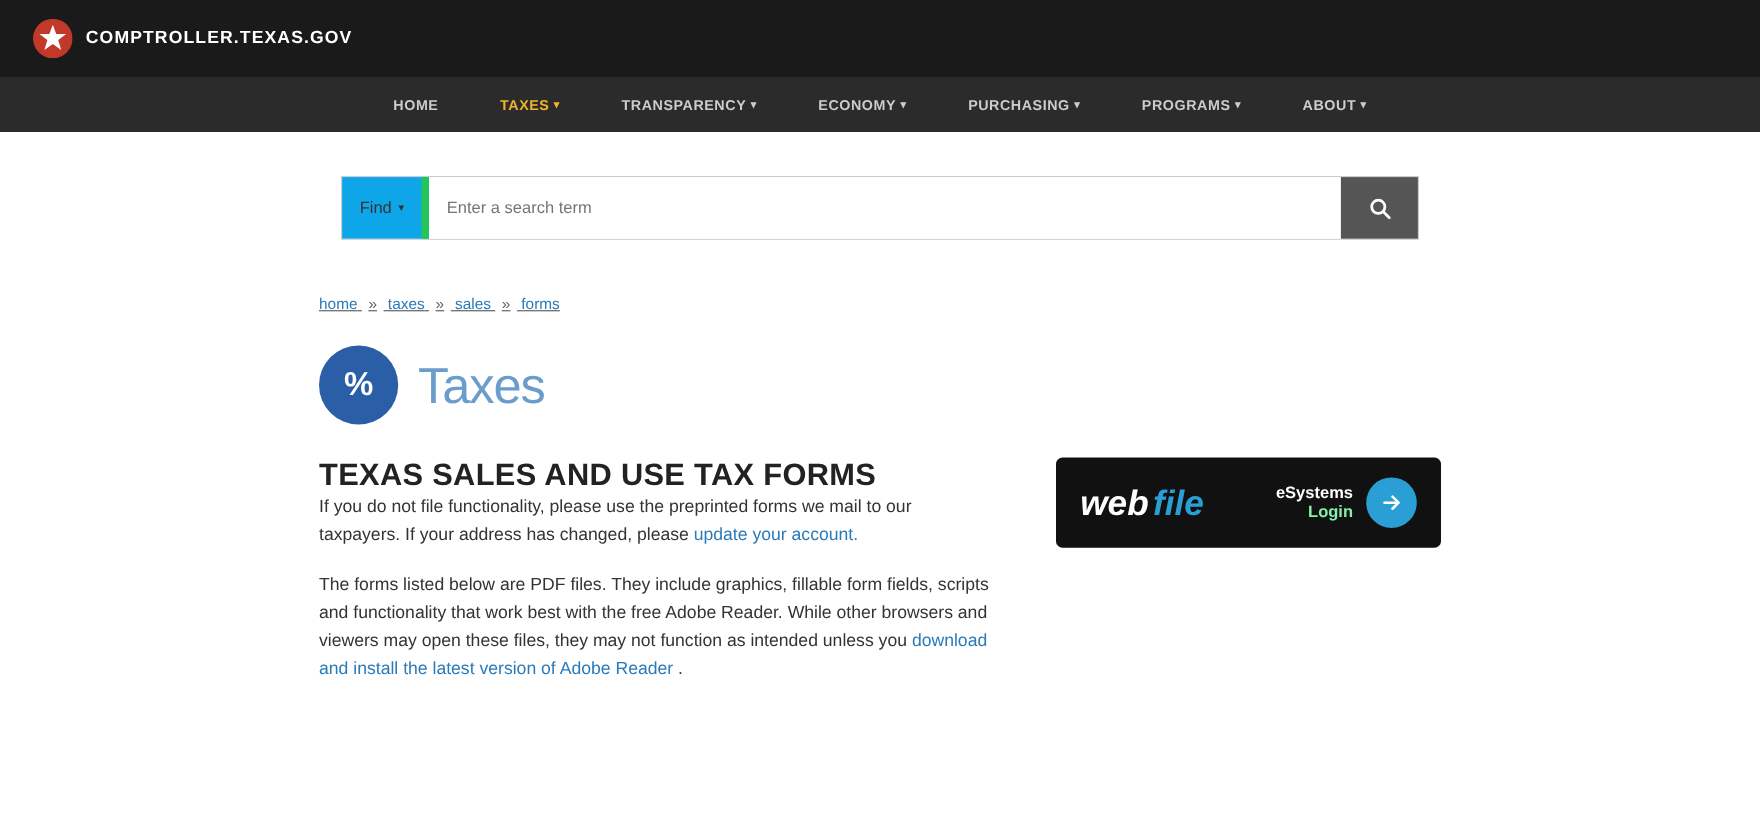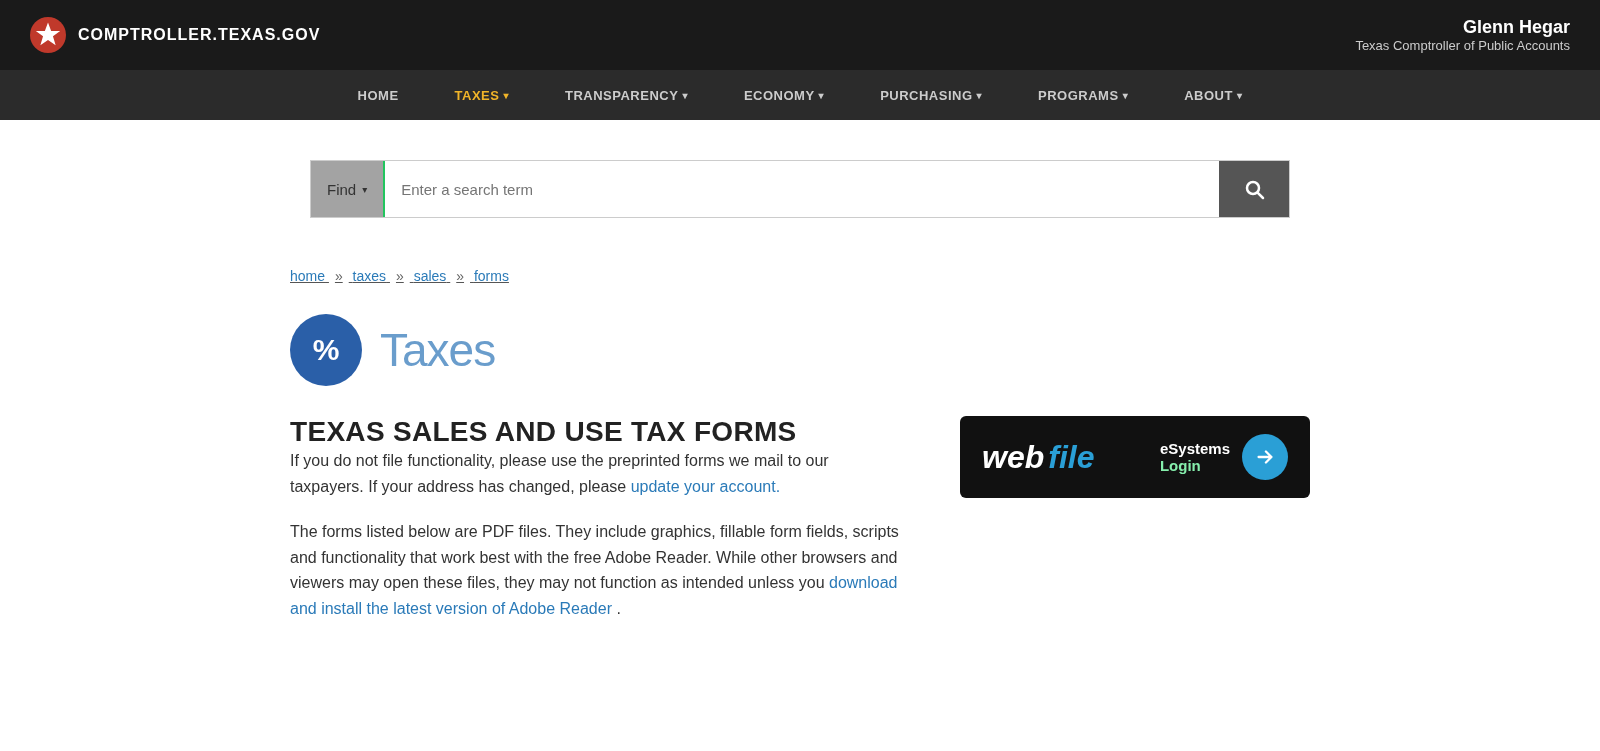--- a/index.html
+++ b/index.html
@@ -78,23 +78,23 @@
       justify-content: center;
     }
     .search-container {
       display: flex;
       width: 980px;
       max-width: 95%;
       height: 58px;
       border: 1px solid #ccc;
     }
     .find-dropdown {
-      background: #a3a3a3;
+      background: #0ea5e9;
       border: none;
-      border-right: 2px solid #22c55e;
+      border-right: 7px solid #22c55e;
       padding: 0 16px;
       font-size: 15px;
       cursor: pointer;
       display: flex;
       align-items: center;
       gap: 6px;
       white-space: nowrap;
       color: #333;
       font-weight: normal;
     }
@@ -235,20 +235,21 @@
       font-weight: bold;
       color: #2a9fd6;
       font-style: italic;
     }
     .webfile-right {
       display: flex;
       align-items: center;
       gap: 12px;
     }
     .esystems-text {
+      text-align: right;
     }
     .esystems-line1 {
       font-size: 15px;
       font-weight: bold;
       color: #fff;
     }
     .esystems-line2 {
       font-size: 15px;
       font-weight: bold;
       color: #86efac;
@@ -273,24 +274,20 @@
 <body>
 
 <header class="site-header">
   <div class="logo-area">
 
     <svg class="logo-star" viewBox="0 0 40 40">
       <circle cx="20" cy="20" r="20" fill="#c0392b"></circle>
       <polygon points="20,6 23.5,15.5 33.5,15.5 25.5,21.5 28.5,31.5 20,25.5 11.5,31.5 14.5,21.5 6.5,15.5 16.5,15.5" fill="#fff"></polygon>
     </svg>
     <span class="logo-text">COMPTROLLER.TEXAS.GOV</span>
-  </div>
-  <div class="user-info">
-    <div class="user-name">Glenn Hegar</div>
-    <div class="user-title">Texas Comptroller of Public Accounts</div>
   </div>
 </header>
 
 <nav class="main-nav">
   <a class="nav-item" href="#">HOME</a>
   <a class="nav-item active" href="#">
     <span>TAXES</span>
     <span class="caret"> ▾</span>
   </a>
   <a class="nav-item" href="#">

